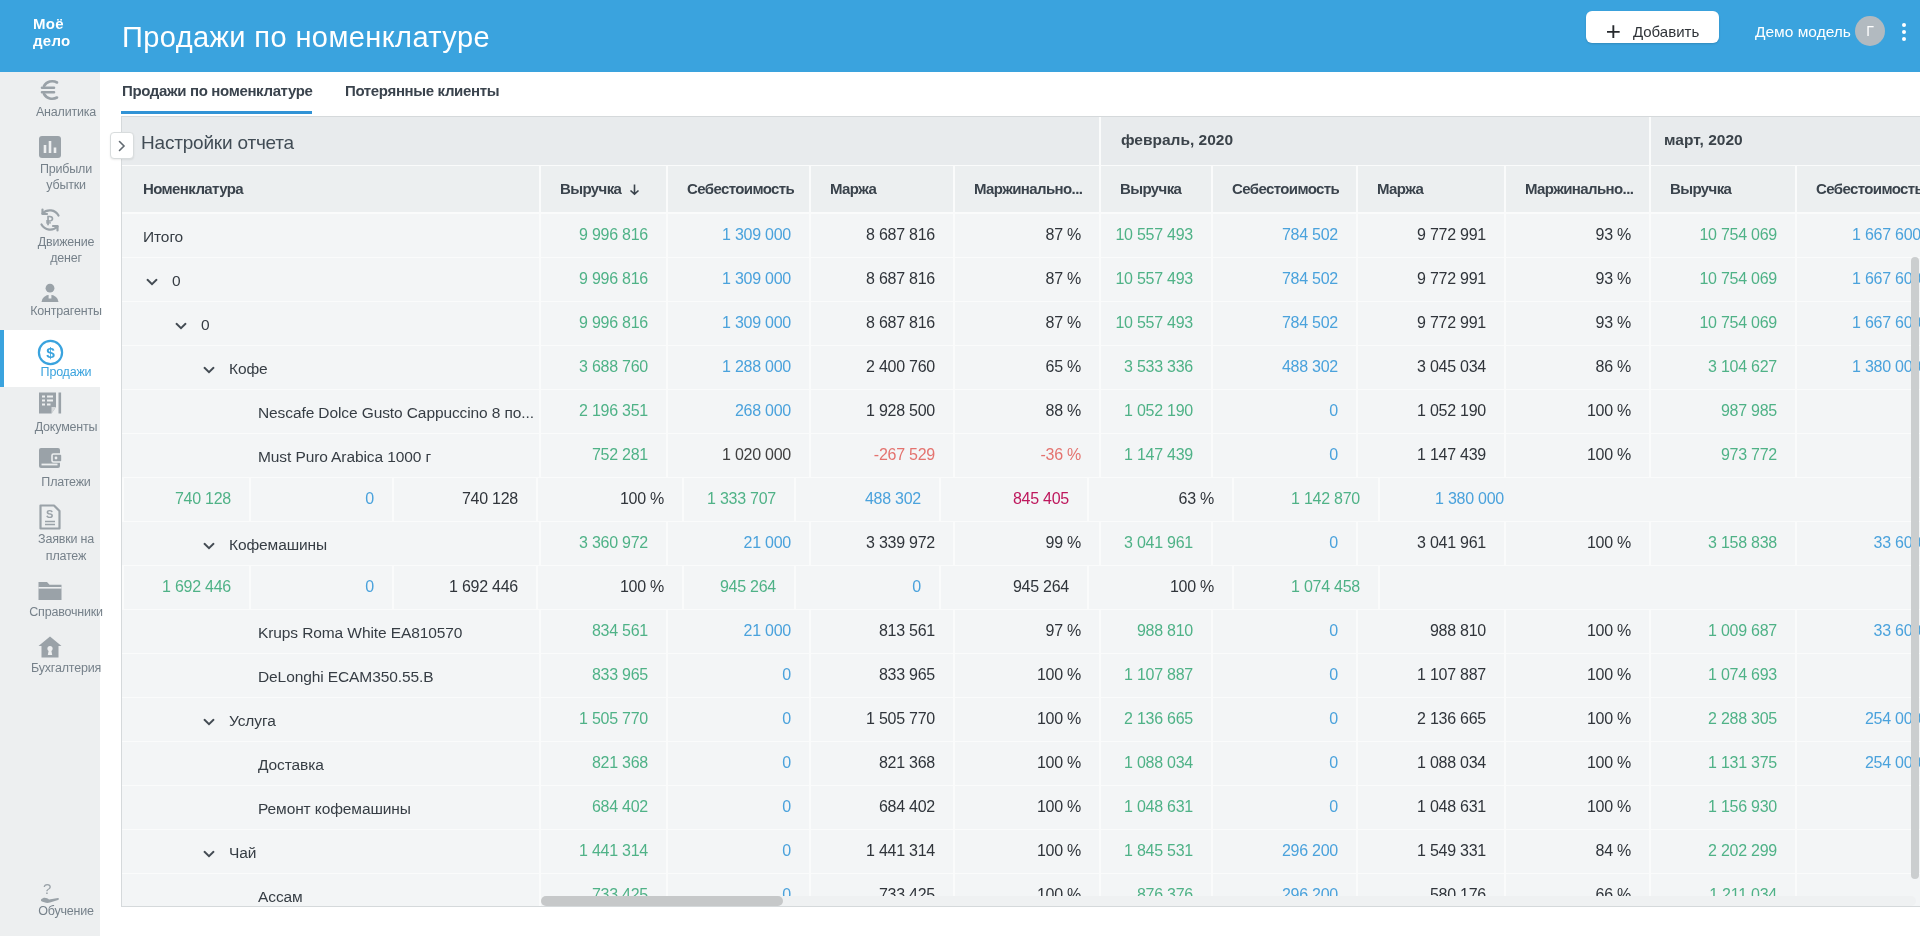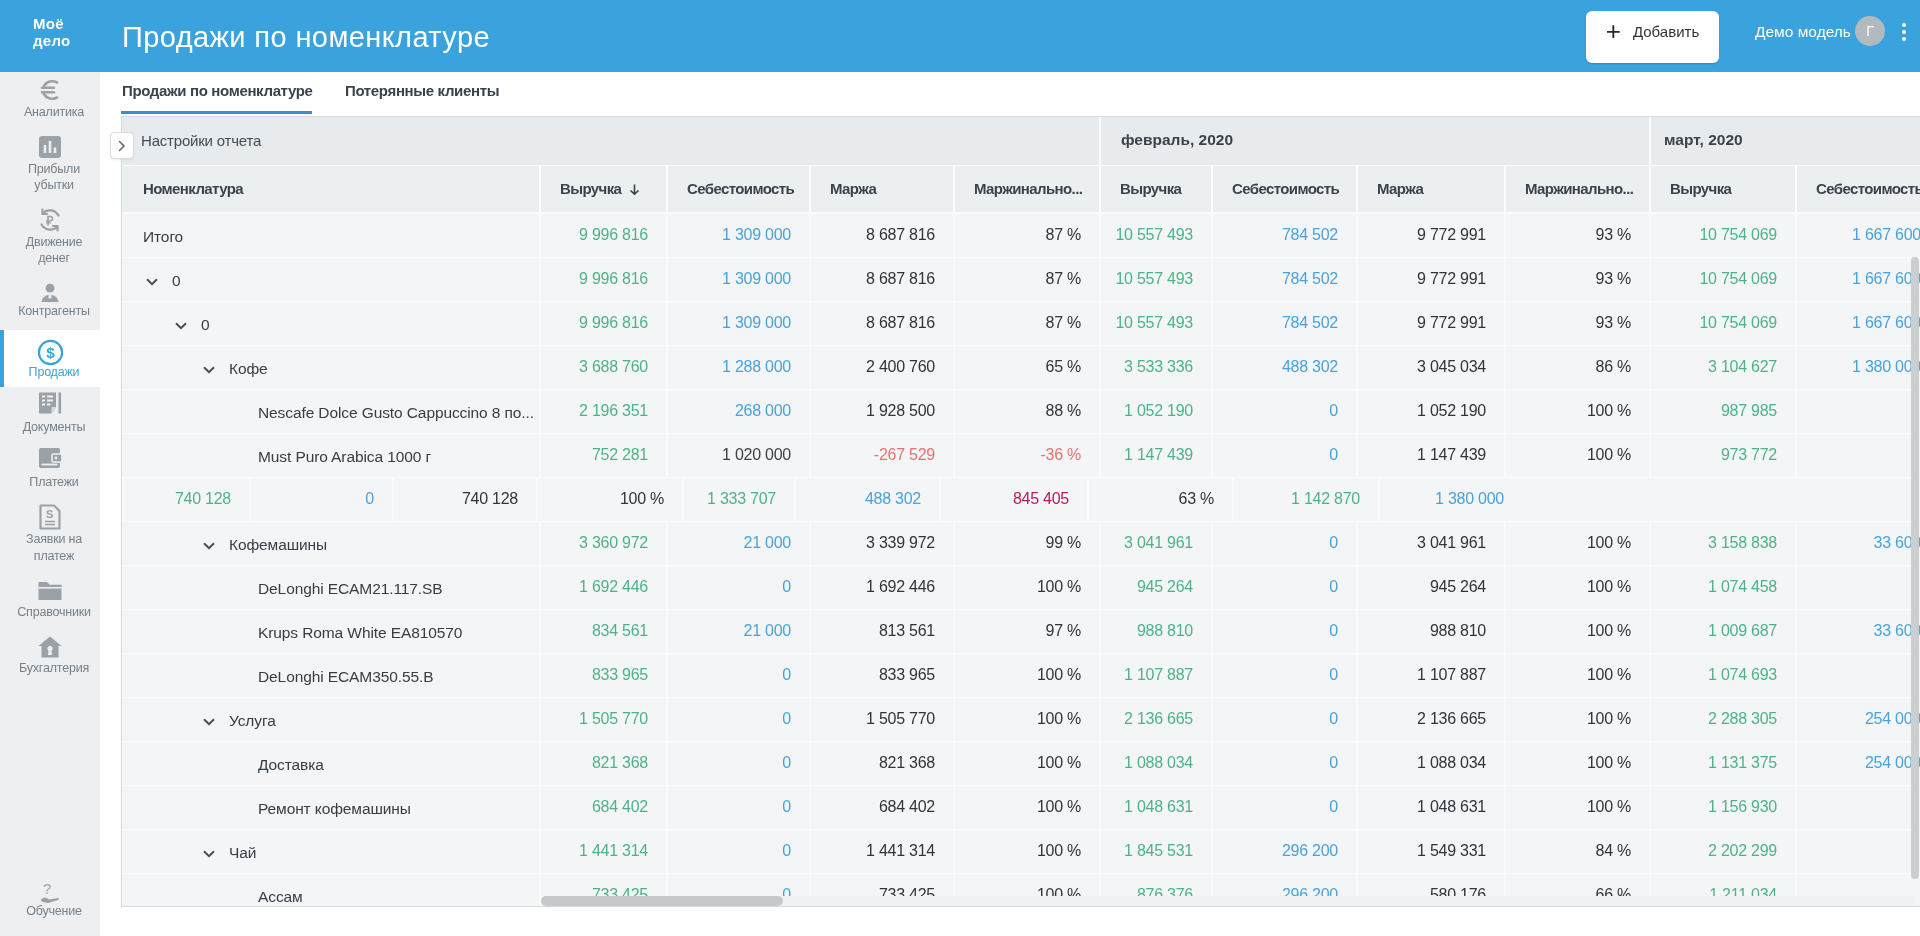--- a/index.html
+++ b/index.html
@@ -1,43 +1,43 @@
 <!DOCTYPE html>
 <html><head><meta charset="utf-8">
 <style>
 *{margin:0;padding:0;box-sizing:border-box}
 html,body{width:1920px;height:936px;overflow:hidden;background:#fff;
   font-family:"Liberation Sans", sans-serif;-webkit-font-smoothing:antialiased}
 .topbar{position:absolute;left:0;top:0;width:1920px;height:72px;background:#3aa3de}
 .logo{position:absolute;left:33px;top:15px;color:#fff;font-size:15px;font-weight:bold;line-height:17px;letter-spacing:.3px}
 .title{position:absolute;left:122px;top:21px;color:#fff;font-size:29px;font-weight:400;letter-spacing:.4px}
-.addbtn{position:absolute;left:1586px;top:11px;width:133px;height:52px;background:#fff;border-radius:6px;
+.addbtn{position:absolute;left:1586px;top:11px;width:133px;height:32px;background:#fff;border-radius:6px;
   box-shadow:0 1px 2px rgba(0,0,0,.15);color:#2f3338;font-size:15px;line-height:40px;text-align:center}
 .addbtn .plus{font-size:26px;font-weight:300;vertical-align:-3px;margin-right:12px;color:#26292d}
 .demotxt{position:absolute;left:1755px;top:23px;color:#fff;font-size:15.5px}
 .avatar{position:absolute;left:1855px;top:16px;width:30px;height:30px;border-radius:50%;background:#b2bac0;
   color:#fff;font-size:14px;text-align:center;line-height:30px}
 .dots{position:absolute;left:1902px;top:23px}
 .dots div{width:4px;height:4px;border-radius:50%;background:#fff;margin-bottom:3px}
 
 .sidebar{position:absolute;left:0;top:72px;width:100px;height:864px;background:#edeff0}
 .sitem{position:absolute;left:0;width:100px}
 .sicon{position:absolute;left:0;width:100px;text-align:center}
-.slab{position:absolute;left:4px;width:100px;text-align:center;font-size:12.5px;letter-spacing:-.2px;color:#76818a}
+.slab{position:absolute;left:16px;width:100px;text-align:center;font-size:12.5px;letter-spacing:-.2px;color:#76818a}
 .sitem.active .slab{color:#3aa3de}
 .active-bg{position:absolute;left:0;top:258px;width:100px;height:57px;background:#fff;border-left:4px solid #3aa3de}
 
 .tab1{position:absolute;left:122px;top:82px;font-size:15px;font-weight:bold;color:#3a434d;letter-spacing:-.35px}
 .tab2{position:absolute;left:345px;top:82px;font-size:15px;font-weight:bold;color:#3a434d;letter-spacing:-.35px}
 .tabline{position:absolute;left:121px;top:111px;width:191px;height:3px;background:#3193d6}
 
 .tbl{position:absolute;left:121px;top:116px;width:1799px;height:791px;overflow:hidden;
   border-left:1px solid #d5d9db;border-top:1px solid #d5d9db;border-bottom:1px solid #d5d9db;background:#f3f5f6}
 .mrow{position:relative;height:49px;background:#e8ebed;border-bottom:1px solid #fafbfb}
-.settxt{position:absolute;left:19px;top:15px;font-size:15px;letter-spacing:-.2px;color:#414c55}
+.settxt{position:absolute;left:19px;top:15px;font-size:19px;letter-spacing:-.2px;color:#414c55}
 .janbox{position:absolute;left:422px;top:3px;width:551px;height:41px;background:#edf0f2;border:1px solid #a9cde6;border-radius:2px}
 .janbox span{position:absolute;left:12px;top:11px;font-size:15.5px;font-weight:bold;color:#3b434a}
 .mlab{position:absolute;top:14px;font-size:15.5px;font-weight:bold;color:#3b434a}
 .msep{position:absolute;top:0;width:2px;height:49px;background:#fafbfb}
 .hrow{display:flex;height:48px;background:#eceff0;border-bottom:2px solid #fafbfb}
 .hrow .c{border-left:2px solid #fafbfb;padding-top:14px}
 .hrow .c.name{border-left:none}
 .hc{padding-left:19px;font-size:15px;letter-spacing:-.6px;font-weight:bold;color:#3a434c;white-space:nowrap;overflow:hidden}
 .hname{padding-left:21px;font-size:15px;letter-spacing:-.6px;font-weight:bold;color:#3a434c}
 .trow{display:flex;height:44px;border-bottom:1px solid #fafbfb;background:#f3f5f6}
@@ -333,25 +333,20 @@
       <div class="c num w3" style="color:#30353b">3 339 972</div>
       <div class="c num w4" style="color:#30353b">99 %</div>
       <div class="c num w5" style="color:#4fb287">3 041 961</div>
       <div class="c num w6" style="color:#4aa2dc">0</div>
       <div class="c num w7" style="color:#30353b">3 041 961</div>
       <div class="c num w8" style="color:#30353b">100 %</div>
       <div class="c num w9" style="color:#4fb287">3 158 838</div>
       <div class="c num w10" style="color:#4aa2dc">33 600</div>
     </div>
 <div class="trow">
-      <div class="c name">
-        <span class="nwrap" style="padding-left:136px">
-          <span class="ntxt2">DeLonghi ECAM21.117.SB</span>
-        </span>
-      </div>
       <div class="c num w1" style="color:#4fb287">1 692 446</div>
       <div class="c num w2" style="color:#4aa2dc">0</div>
       <div class="c num w3" style="color:#30353b">1 692 446</div>
       <div class="c num w4" style="color:#30353b">100 %</div>
       <div class="c num w5" style="color:#4fb287">945 264</div>
       <div class="c num w6" style="color:#4aa2dc">0</div>
       <div class="c num w7" style="color:#30353b">945 264</div>
       <div class="c num w8" style="color:#30353b">100 %</div>
       <div class="c num w9" style="color:#4fb287">1 074 458</div>
       <div class="c num w10" style="color:#4aa2dc"></div>

